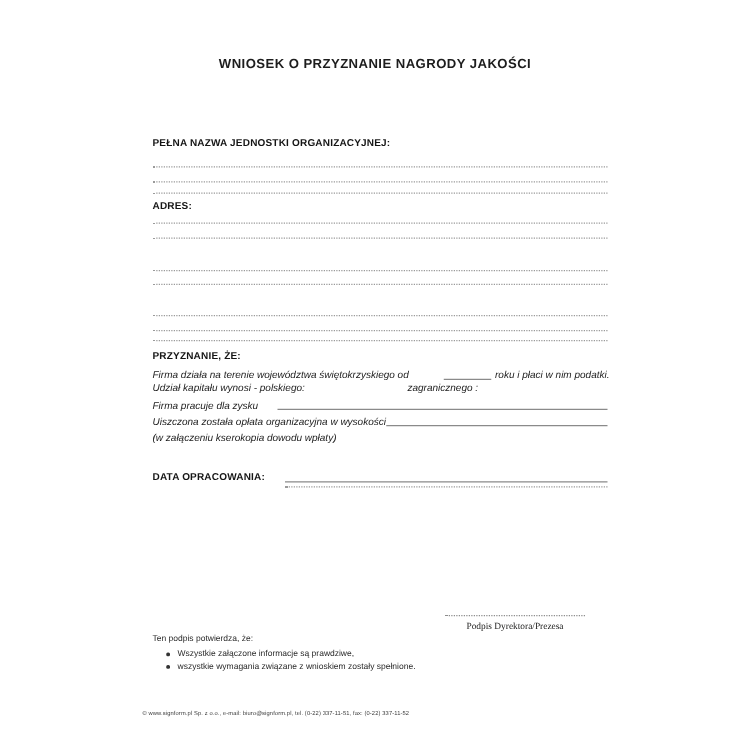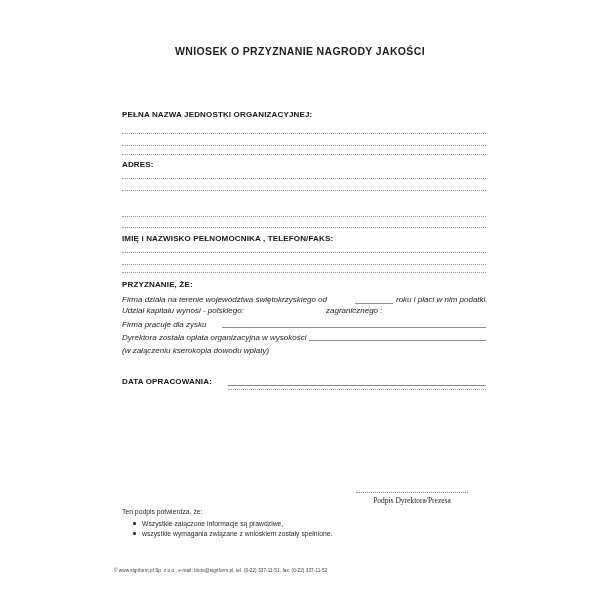--- a/index.html
+++ b/index.html
@@ -133,38 +133,37 @@
   <div class="rule" style="top:145px;"></div>
   <div class="rule" style="top:154px;"></div>
 
   <div class="field-label" style="left:122px; top:160px;">ADRES:</div>
   <div class="rule" style="top:178px;"></div>
   <div class="rule" style="top:190px;"></div>
 
   <div class="rule" style="top:216px;"></div>
   <div class="rule" style="top:227px;"></div>
 
-  <div class="field-label" style="left:122px; top:234px;">IMIĘ i NAZWISKO PEŁNOMOCNIKA , TELEFON/FAKS:</div>
   <div class="rule" style="top:252px;"></div>
   <div class="rule" style="top:264px;"></div>
   <div class="rule" style="top:272px;"></div>
 
   <div class="field-label" style="left:122px; top:280px;">PRZYZNANIE, ŻE:</div>
 
   <div class="body-line" style="top:295px;">Firma działa na terenie województwa świętokrzyskiego od</div>
   <div class="inline-rule" style="left:355px; top:303px; width:38px;"></div>
   <div class="body-line" style="left:396px; top:295px;">roku i płaci w nim podatki.</div>
 
   <div class="body-line" style="top:306px;">Udział kapitału  wynosi - polskiego:</div>
   <div class="body-line" style="left:326px; top:306px;">zagranicznego :</div>
 
   <div class="body-line" style="top:320px;">Firma pracuje dla zysku</div>
   <div class="inline-rule" style="left:222px; top:327px; width:264px;"></div>
 
-  <div class="body-line" style="top:333px;">Dyrektora została opłata organizacyjna w wysokości</div>
+  <div class="body-line" style="top:333px;">Uiszczona została opłata organizacyjna w wysokości</div>
   <div class="inline-rule" style="left:309px; top:340px; width:177px;"></div>
 
   <div class="body-line" style="top:346px;">(w załączeniu kserokopia dowodu wpłaty)</div>
 
   <div class="field-label" style="left:122px; top:377px;">DATA OPRACOWANIA:</div>
   <div class="inline-rule" style="left:228px; top:385px; width:258px; border-top:1px solid #8a8a8a;"></div>
   <div class="rule" style="left:228px; top:389px; width:258px;"></div>
 
   <div class="sig-block">
     <div class="sig-dots"></div>

